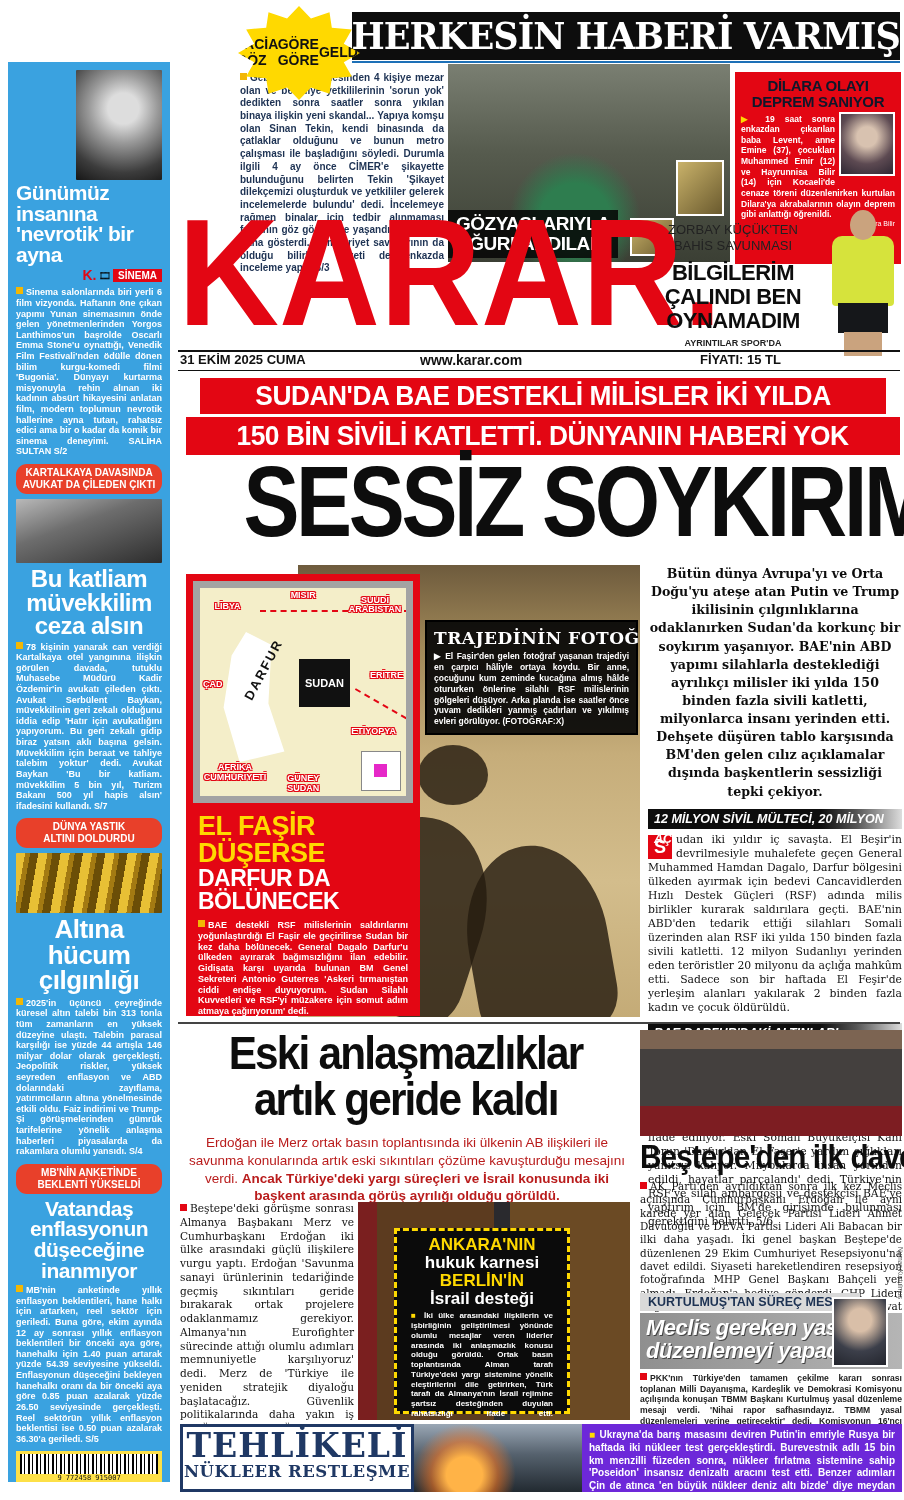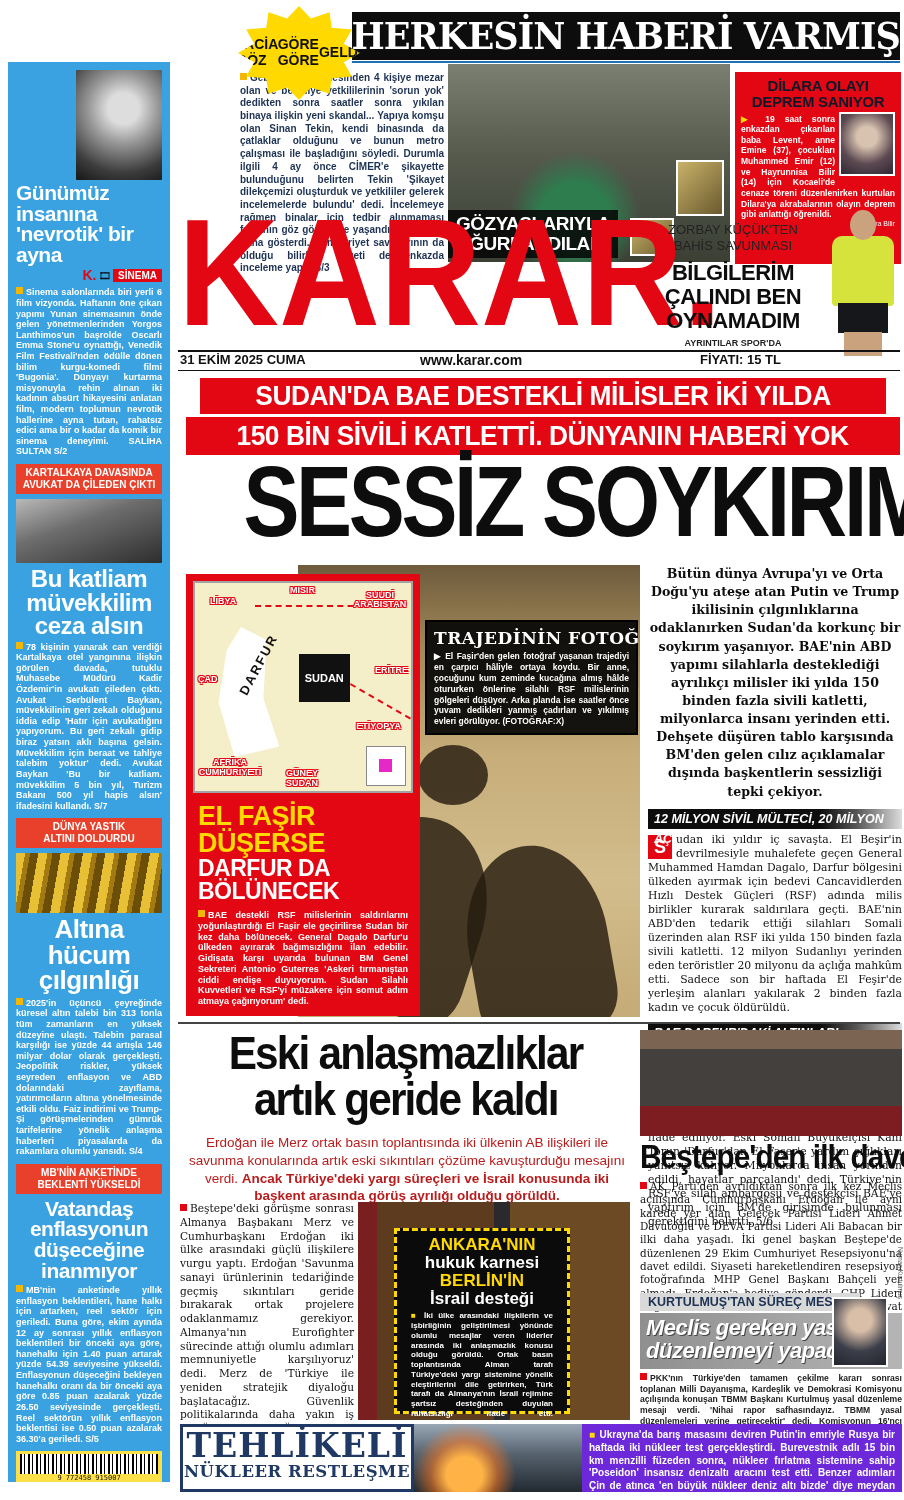--- a/index.html
+++ b/index.html
@@ -6,21 +6,21 @@
   #page{position:relative;width:904px;height:1500px;background:#fff;overflow:hidden;
         font-family:"Liberation Sans",sans-serif;-webkit-font-smoothing:antialiased;}
   .abs{position:absolute;}
   .bullet{display:inline-block;width:7px;height:7px;background:#f2b705;margin-right:3px;vertical-align:1px;}
   .bullet.red{background:#e30613;}
   
   #bluecol{left:8px;top:62px;width:162px;height:1420px;background:#3aa2e0;padding:8px;box-sizing:border-box;overflow:hidden;}
   #bluecol .h{color:#fff;font-weight:bold;line-height:0.98;letter-spacing:-0.5px;}
   #bluecol .body{color:#fff;font-size:9px;font-weight:bold;line-height:1.18;text-align:justify;margin-top:4px;}
   .redbadge{background:#e8402a;color:#fff;font-size:10px;font-weight:bold;text-align:center;line-height:1.2;
-            border-radius:0;padding:3px 2px;margin:7px 0 5px 0;}
+            border-radius:11px;padding:3px 2px;margin:7px 0 5px 0;}
   .ph{border-radius:1px;}
   #cinphoto{float:right;width:86px;height:110px;margin:0 0 3px 4px;
             background:radial-gradient(circle at 55% 35%,#ddd 0 18%,#9a9a9a 40%,#3c3c3c 75%,#161616 100%);}
   .ksinema{display:flex;align-items:center;gap:2px;justify-content:flex-end;margin-top:2px;}
   .ksinema .k{color:#e30613;font-weight:bold;font-size:14px;}
   .ksinema .reel{font-size:10px;}
   .ksinema .box{background:#e30613;color:#fff;font-weight:bold;font-size:10px;padding:1px 5px;}
   #kartphoto{width:146px;height:64px;background:linear-gradient(160deg,#b9b9b9 0%,#6d6d6d 40%,#2d2d2d 100%);}
   #goldphoto{width:146px;height:60px;background:repeating-linear-gradient(100deg,#e8c035 0 9px,#a37a12 9px 14px,#6b4e07 14px 22px);}
   #barcode{background:#fde047;padding:3px 4px 2px 4px;margin-top:7px;}
@@ -69,21 +69,21 @@
   #lead-h{left:178px;top:450px;width:726px;text-align:center;}
   #lead-h span{display:inline-block;transform:scaleX(0.84);white-space:nowrap;font-size:100px;font-weight:bold;
                color:#0d0d0d;letter-spacing:-4px;line-height:1.02;}
   #sudanphoto{left:298px;top:565px;width:342px;height:452px;overflow:hidden;
               background:linear-gradient(180deg,#6e5b3d 0%,#a08858 18%,#c6ad7a 42%,#d3bd8c 70%,#c4ab77 100%);}
   .shadowfig{position:absolute;background:rgba(38,28,16,0.82);}
   #capbox{left:425px;top:620px;width:213px;background:rgba(8,8,8,0.93);border:2px solid #000;padding:6px 7px;box-sizing:border-box;}
   #capbox .h{color:#fff;font-family:"DejaVu Serif",serif;font-weight:bold;font-size:17px;letter-spacing:0.5px;white-space:nowrap;}
   #capbox .b{color:#fff;font-size:8.5px;font-weight:bold;line-height:1.28;text-align:justify;margin-top:3px;}
   #mapbox{left:186px;top:574px;width:234px;height:442px;background:#e30613;border:3px solid #e30613;box-sizing:border-box;z-index:4;}
-  #map{position:relative;margin:4px;height:208px;background:#f4eec9;border:2px solid #a3a3a3;overflow:hidden;}
+  #map{position:relative;margin:4px;height:208px;background:#f4eec9;border:7px solid #a3a3a3;overflow:hidden;}
   .mlab{position:absolute;font-size:9px;font-weight:bold;color:#fff;line-height:1.05;text-align:center;
         text-shadow:-1px -1px 0 #e30613,1px -1px 0 #e30613,-1px 1px 0 #e30613,1px 1px 0 #e30613,0 1px 0 #e30613,0 -1px 0 #e30613;}
   #darfurshape{position:absolute;left:22px;top:44px;width:80px;height:130px;background:#fff;
                clip-path:polygon(30% 0%,62% 10%,58% 55%,78% 92%,22% 100%,2% 58%,12% 18%);}
   .mdash{position:absolute;border-top:2px dashed #e30613;}
   #sudanlab{position:absolute;background:#111;color:#fff;font-size:11px;font-weight:bold;padding:18px 6px;}
   #darfurlab{position:absolute;left:30px;top:74px;color:#111;font-size:13px;font-weight:bold;transform:rotate(-62deg);letter-spacing:2px;}
   #minimap{position:absolute;right:5px;bottom:5px;width:38px;height:38px;background:#fff;border:1px solid #888;}
   #minimap i{position:absolute;left:12px;top:12px;width:13px;height:13px;background:#e628c8;}
   #sidebar{padding:6px 9px;}

